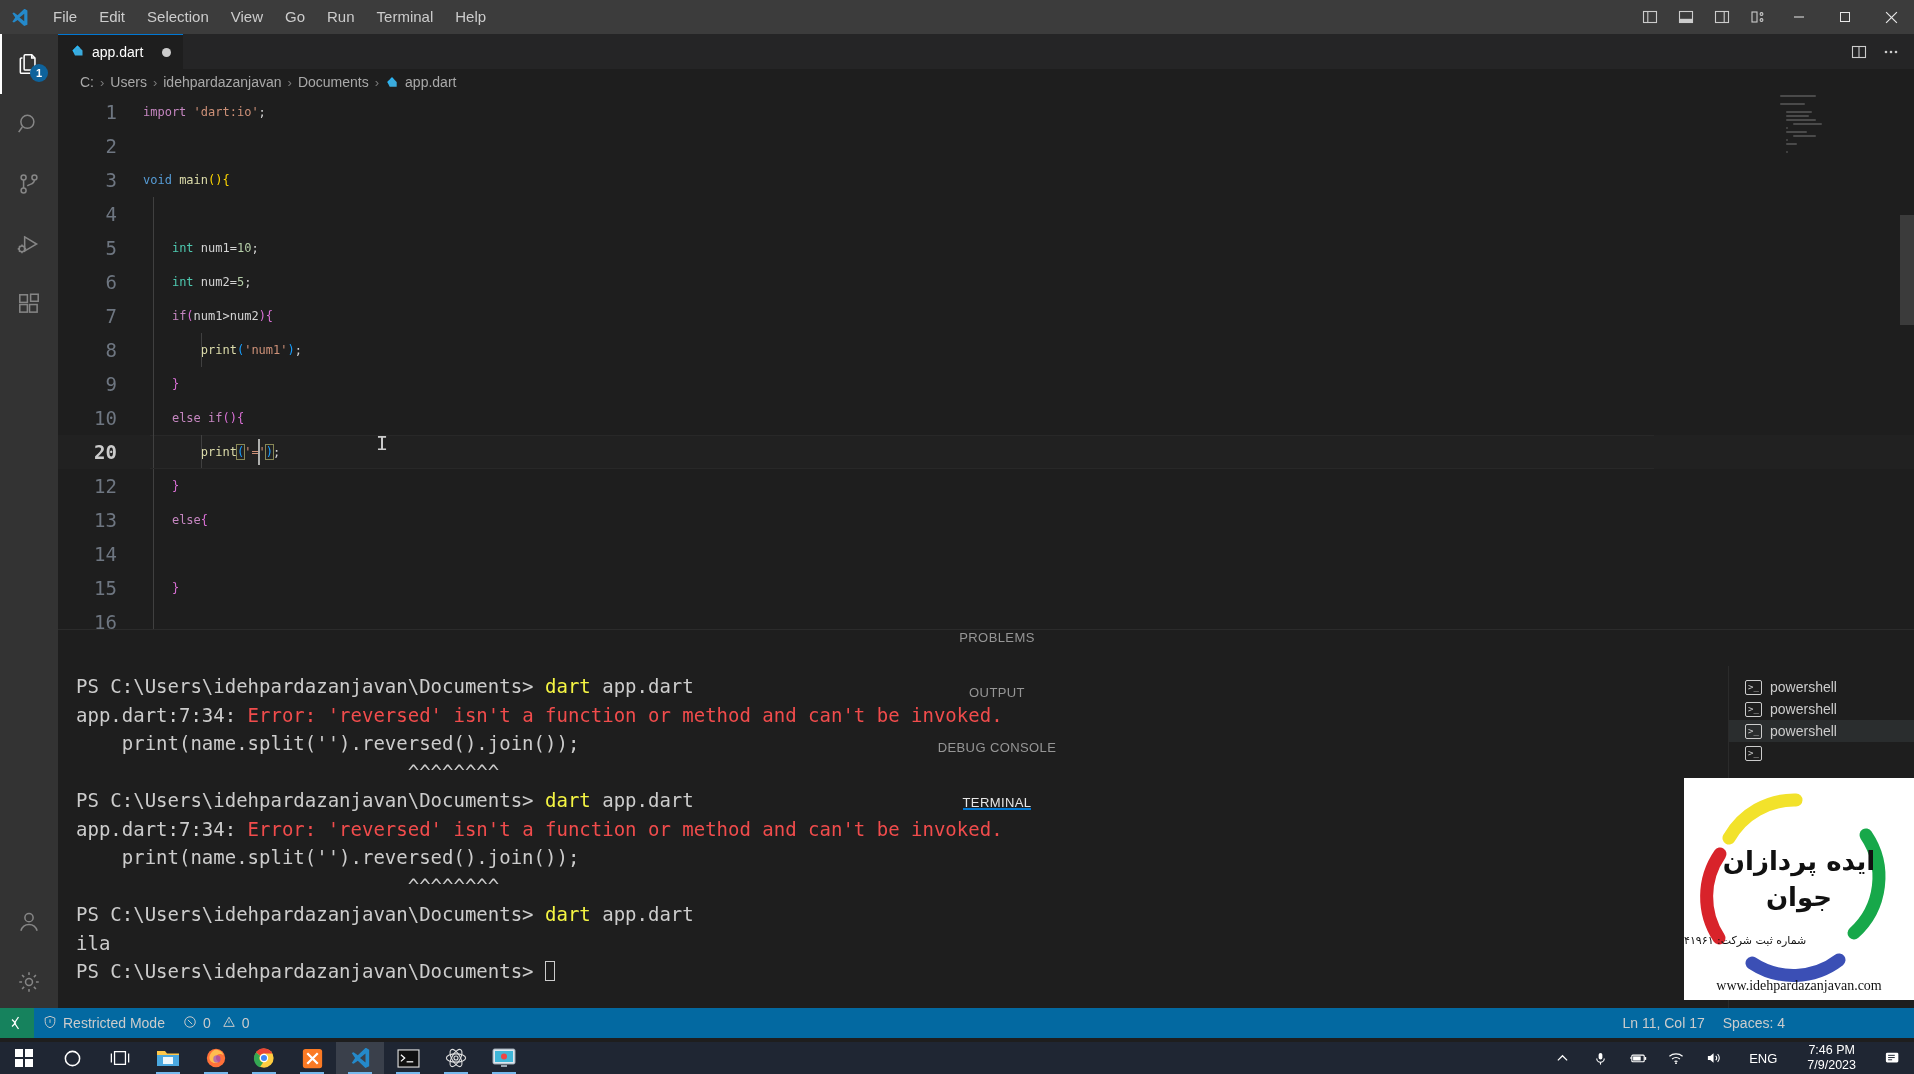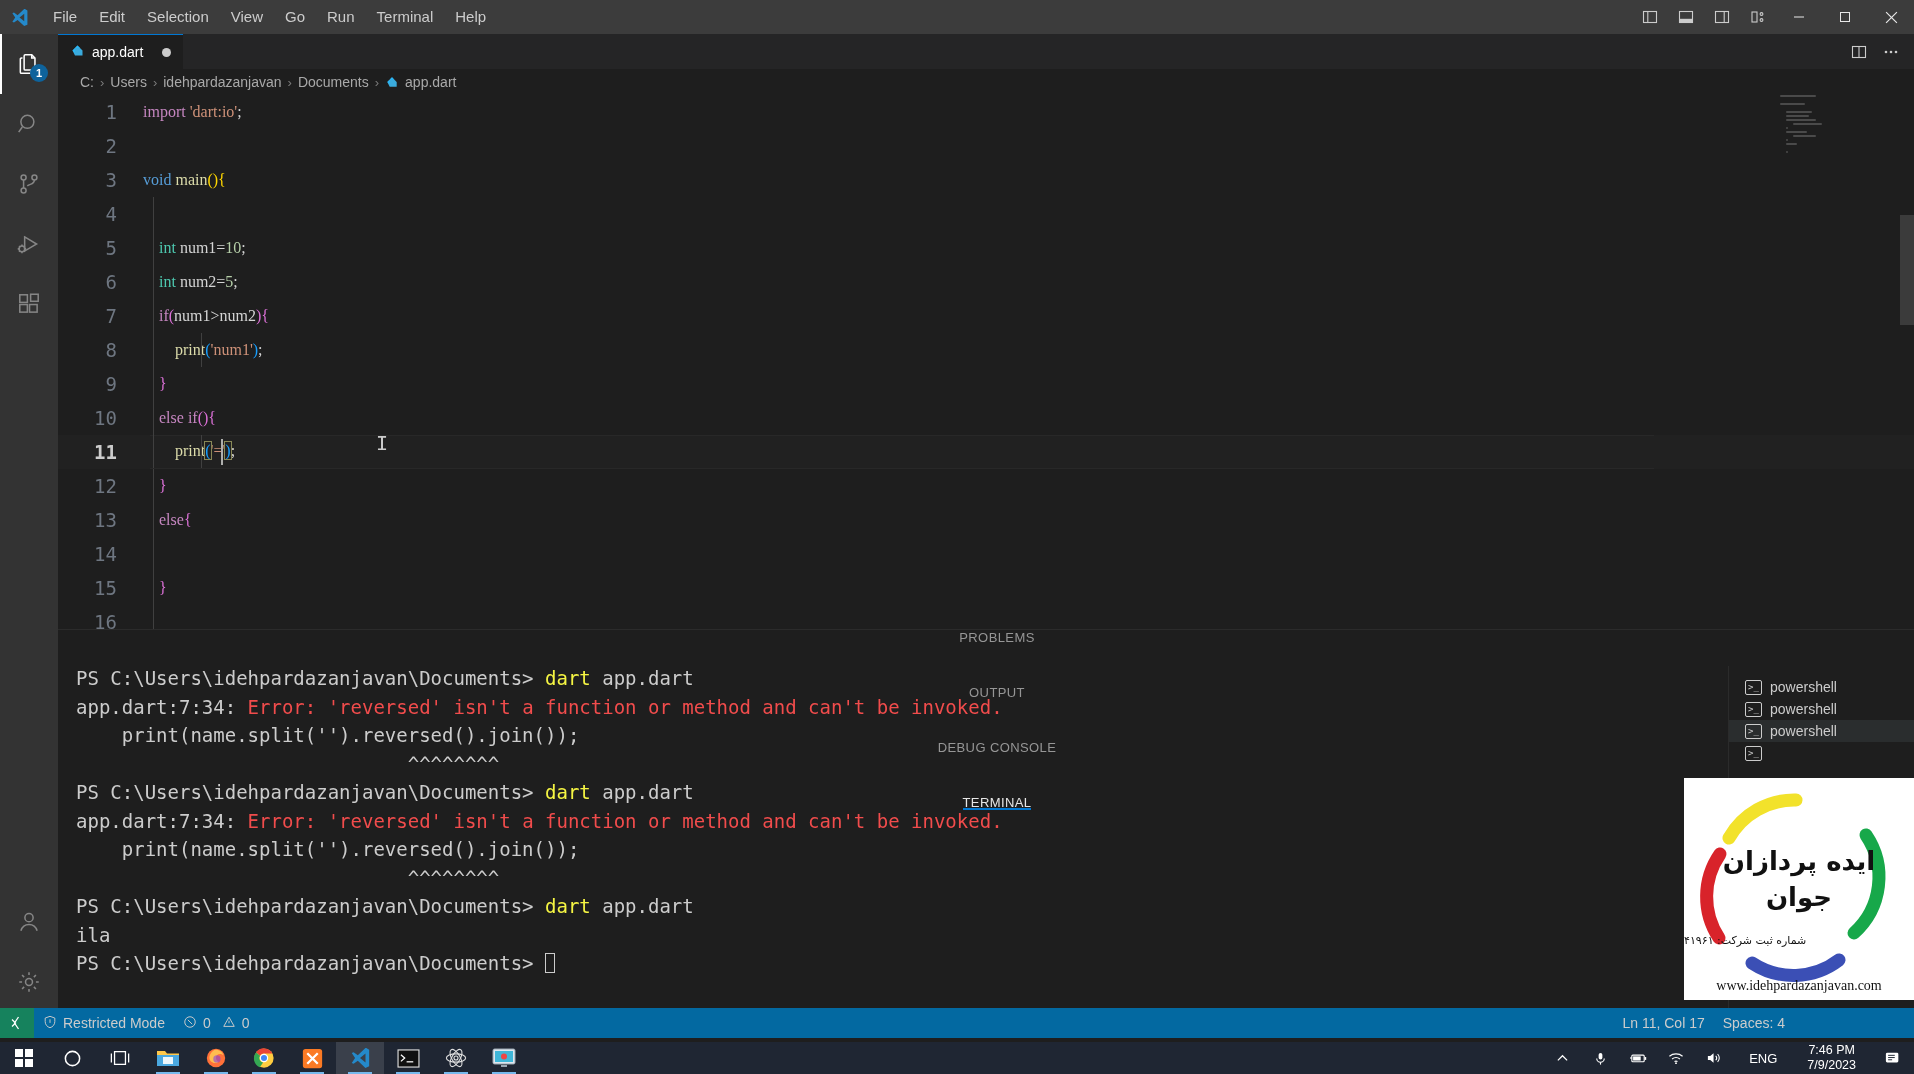--- a/index.html
+++ b/index.html
@@ -98,21 +98,21 @@
   }
   .row.current::after {
     content: ""; position: absolute; left: 92px; right: 260px; bottom: 0;
     border-bottom: 1px solid #282828;
   }
   .lnum {
     width: 85px; text-align: right; padding-right: 26px;
     color: #6e7681; font-size: 19px; font-family: "DejaVu Sans Mono", monospace;
   }
   .row.current .lnum { color: #cccccc; font-weight: bold; }
-  .code { white-space: pre; font-size: 16px; letter-spacing: 0px; font-family: Liberation Serif, serif; }
+  .code { white-space: pre; font-size: 12px; letter-spacing: 0px; }
   .ind-guide {
     position: absolute; width: 1px; background: #404040; top: 0; height: 34px;
   }
   
   .t-kw   { color: #569cd6; }
   .t-ctrl { color: #c586c0; }
   .t-str  { color: #ce9178; }
   .t-fn   { color: #dcdcaa; }
   .t-type { color: #4ec9b0; }
   .t-num  { color: #b5cea8; }
@@ -156,21 +156,21 @@
     height: 2px; background: #0078d4;
   }
   .panel-actions {
     margin-left: auto; display: flex; align-items: center; gap: 4px; padding-right: 12px;
   }
   .panel-actions > div {
     width: 28px; height: 28px; display: flex; align-items: center; justify-content: center;
     color: #cccccc; font-size: 16px;
   }
   .term-body {
-    position: absolute; top: 20px; left: 0; width: 1670px; height: 347px;
+    position: absolute; top: 28px; left: 0; width: 1670px; height: 347px;
     padding: 14px 0 0 18px; overflow: hidden;
     font-family: "DejaVu Sans Mono", monospace; font-size: 19px; line-height: 28.5px;
     color: #cccccc; white-space: pre;
   }
   .tl { height: 28.5px; }
   .c-yellow { color: #f5f543; }
   .c-red { color: #f14c4c; }
   .c-white { color: #cccccc; }
   .term-cursor {
     display: inline-block; width: 10px; height: 20px; border: 1px solid #cccccc;
@@ -472,21 +472,21 @@
           <div class="lnum">9</div>
           <div class="ind-guide" style="left: 95px;"></div>
           <div class="code"><span class="t-plain">    </span><span class="t-p2">}</span></div>
         </div>
         <div class="row">
           <div class="lnum">10</div>
           <div class="ind-guide" style="left: 95px;"></div>
           <div class="code"><span class="t-plain">    </span><span class="t-ctrl">else </span><span class="t-ctrl">if</span><span class="t-p2">()</span><span class="t-p2">{</span></div>
         </div>
         <div class="row current">
-          <div class="lnum">11</div>
+          <div class="lnum">20</div>
           <div class="ind-guide" style="left: 95px;"></div>
           <div class="ind-guide" style="left: 143px;"></div>
           <div class="code"><span class="t-plain">        </span><span class="t-fn">print</span><span class="t-p3 bracket-hl">(</span><span class="t-str">'=</span><span class="caret"></span><span class="t-str">'</span><span class="t-p3 bracket-hl">)</span><span class="t-plain">;</span></div>
         </div>
         <div class="row">
           <div class="lnum">12</div>
           <div class="ind-guide" style="left: 95px;"></div>
           <div class="code"><span class="t-plain">    </span><span class="t-p2">}</span></div>
         </div>
         <div class="row">

